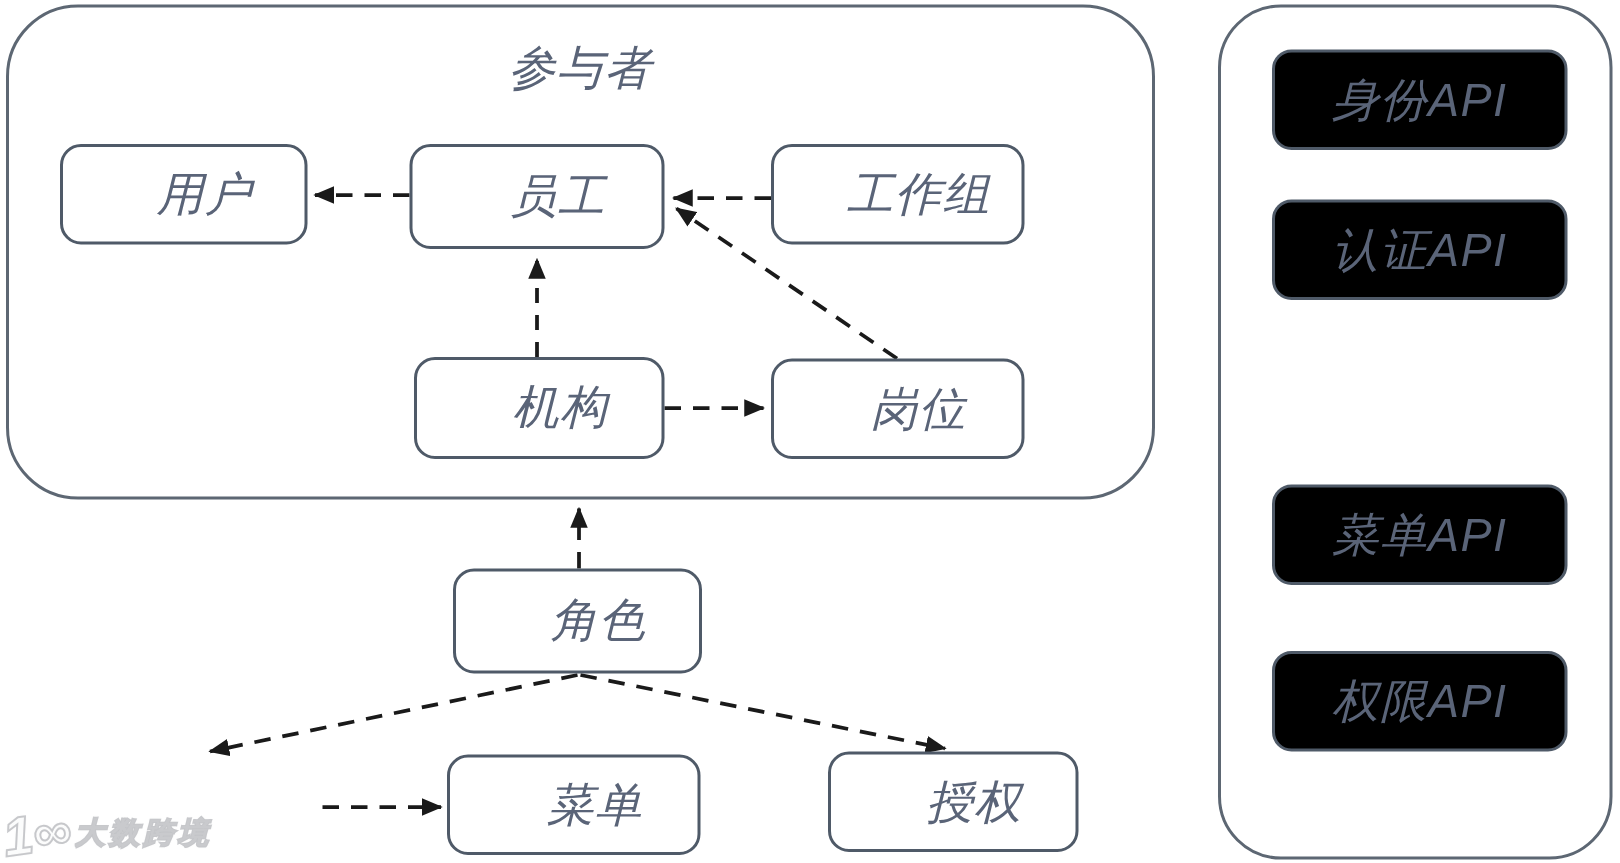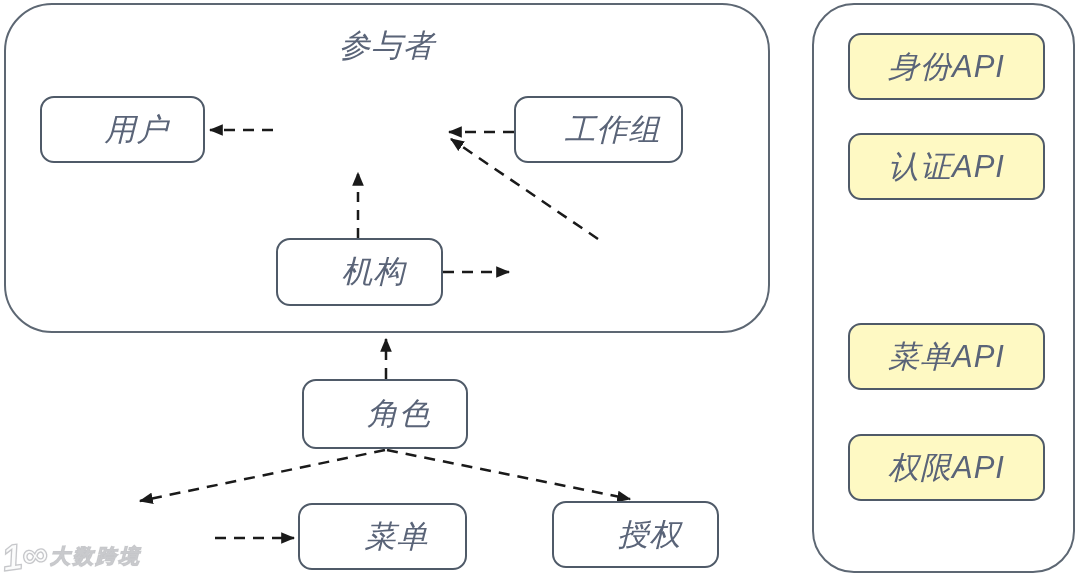--- a/index.html
+++ b/index.html
@@ -70,21 +70,21 @@
   .n-organization  { left: 276px; top: 238px; width: 167px; height: 68px; }
   .n-position      { left: 514px; top: 239px; width: 169px; height: 67px; }
   .n-role          { left: 302px; top: 379px; width: 166px; height: 70px; }
   .n-function      { left: 50px;  top: 504px; width: 163px; height: 67px; }
   .n-menu          { left: 298px; top: 503px; width: 169px; height: 67px; }
   .n-authorization { left: 552px; top: 501px; width: 167px; height: 67px; }
   .api-item {
     position: absolute;
     left: 34px;
     width: 197px; height: 67px;
-    background: #fef9c3;
+    background: #000000;
     border: 2px solid #4f5a68;
     border-radius: 13px;
     box-sizing: border-box;
     display: flex;
     align-items: center;
     justify-content: center;
     font-size: 31px;
     color: #5a6478;
     letter-spacing: 1px;
   }
@@ -144,22 +144,24 @@
     <line x1="598" y1="239" x2="451" y2="139" stroke="#1a1a1a" stroke-width="2.5" stroke-dasharray="11 8" marker-end="url(#ah)"></line>
     <line x1="358" y1="238" x2="358" y2="173" stroke="#1a1a1a" stroke-width="2.5" stroke-dasharray="10 8" marker-end="url(#ah)"></line>
     <line x1="443" y1="272" x2="509" y2="272" stroke="#1a1a1a" stroke-width="2.5" stroke-dasharray="11 8" marker-end="url(#ah)"></line>
     <line x1="386" y1="379" x2="386" y2="339" stroke="#1a1a1a" stroke-width="2.5" stroke-dasharray="11 8" marker-end="url(#ah)"></line>
     <line x1="385" y1="450" x2="140" y2="501" stroke="#1a1a1a" stroke-width="2.5" stroke-dasharray="11 8" marker-end="url(#ah)"></line>
     <line x1="387" y1="450" x2="630" y2="499" stroke="#1a1a1a" stroke-width="2.5" stroke-dasharray="11 8" marker-end="url(#ah)"></line>
     <line x1="215" y1="538" x2="294" y2="538" stroke="#1a1a1a" stroke-width="2.5" stroke-dasharray="11 8" marker-end="url(#ah)"></line>
   </svg>
 
   <div class="node n-user">用户</div>
+  <div class="node n-employee">员工</div>
   <div class="node n-workgroup">工作组</div>
   <div class="node n-organization">机构</div>
+  <div class="node n-position">岗位</div>
 
   <div class="node n-role">角色</div>
   <div class="node n-menu">菜单</div>
   <div class="node n-authorization">授权</div>
 
   <div class="watermark">
     <span class="watermark-logo">1∞</span>
     <span class="watermark-text">大数跨境</span>
   </div>
 

